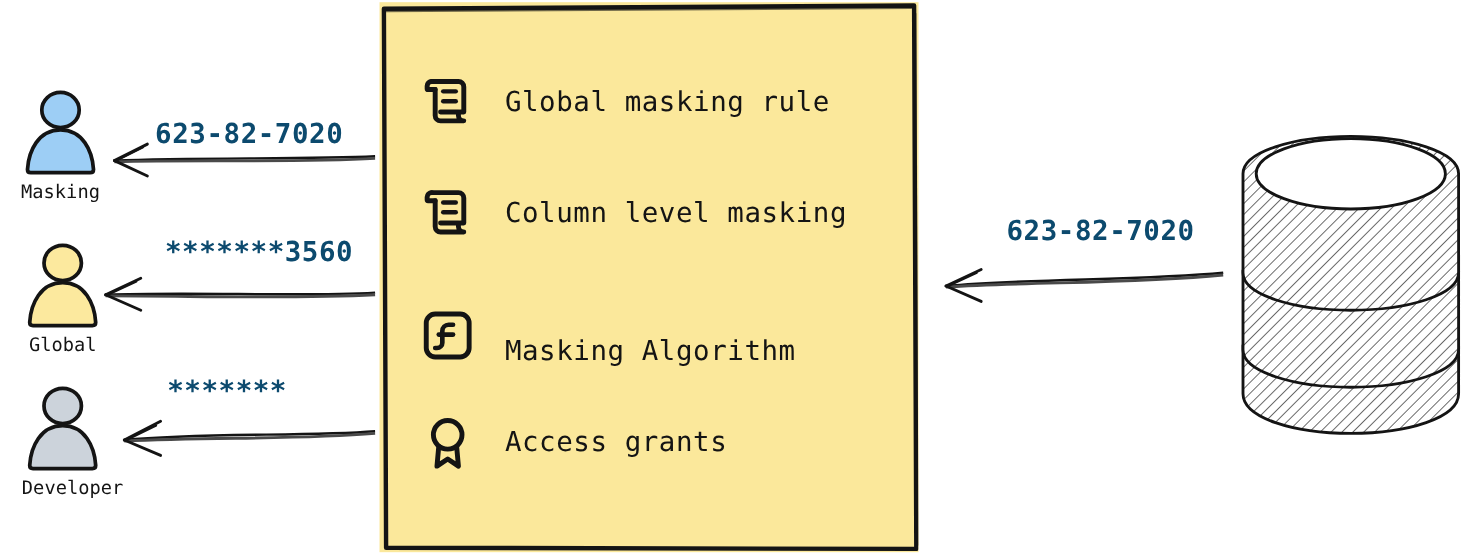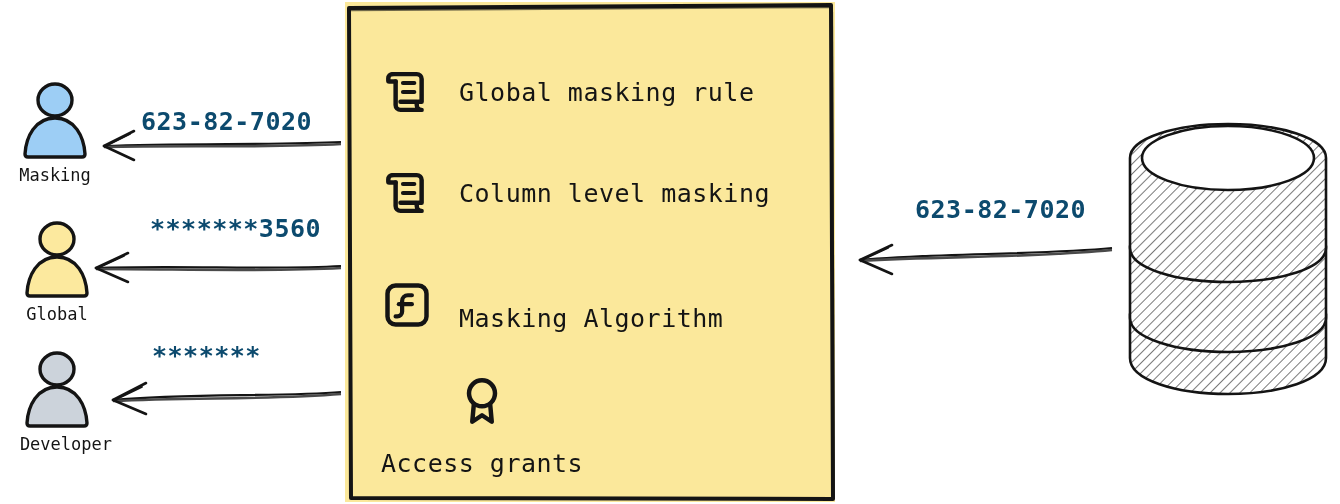--- a/index.html
+++ b/index.html
@@ -52,21 +52,21 @@
     position: absolute;
     left: 36px;
     display: flex;
     align-items: center;
     gap: 26px;
     height: 56px;
   }
   .policy-row:nth-child(1) { top: 62px; }
   .policy-row:nth-child(2) { top: 163px; }
   .policy-row:nth-child(3) { top: 273px; align-items: flex-end; }
-  .policy-row:nth-child(4) { top: 371px; flex-direction: column; }
+  .policy-row:nth-child(4) { top: 371px; }
 
   .policy-icon {
     width: 52px;
     height: 52px;
     flex: 0 0 52px;
     display: block;
   }
   .policy-label {
     font-size: 25px;
     color: #141414;

